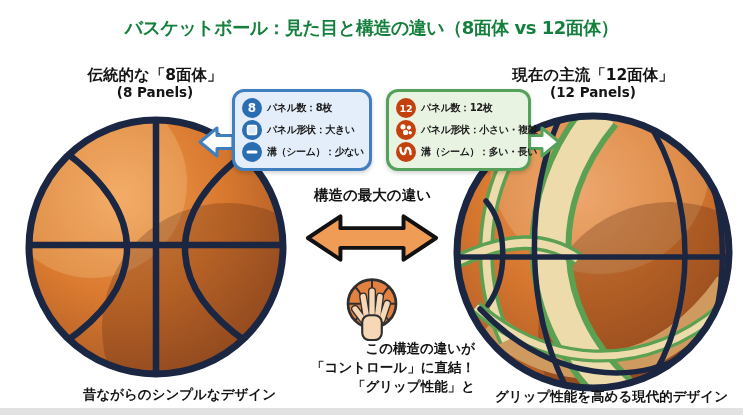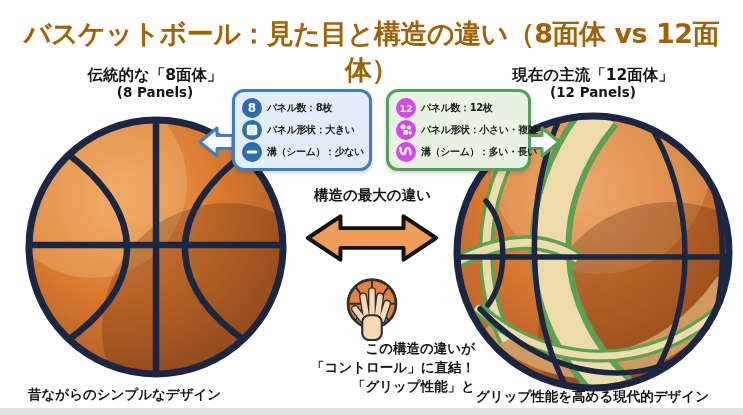--- a/index.html
+++ b/index.html
@@ -4,51 +4,51 @@
 <style>
   html,body{margin:0;padding:0;background:#888;}
   *{box-sizing:border-box;}
   .stage{
     position:relative;width:743px;height:415px;background:#ffffff;overflow:hidden;
     font-family:"DejaVu Sans",sans-serif;color:#141414;margin:0 auto;
   }
   .abs{position:absolute;}
   .page-title{
     left:0;top:16px;width:743px;text-align:center;
-    font-size:27px;font-weight:bold;letter-spacing:-0.5px;color:#a16207;
+    font-size:18px;font-weight:bold;letter-spacing:-0.5px;color:#15803d;
   }
   .ball-heading{font-size:15.5px;font-weight:bold;text-align:center;line-height:18px;}
   .ball-subheading{font-size:13.5px;font-weight:bold;text-align:center;line-height:17px;}
   .heading-block-left{left:35px;top:66px;width:240px;}
   .heading-block-right{left:468px;top:66px;width:250px;}
   .ball-left{left:22px;top:113px;width:268px;height:268px;z-index:1;}
   .ball-right{left:450px;top:109px;width:286px;height:286px;z-index:1;}
   .callout{
     z-index:3;height:82px;border-radius:12px;padding:5px 5px 5px 7px;
     display:flex;flex-direction:column;justify-content:space-between;
     box-shadow:0 2px 4px rgba(0,0,0,0.18);
   }
   .callout-blue{left:232px;top:89px;width:140px;background:#e4eefa;border:3px solid #3f7fbf;}
   .callout-green{left:386px;top:89px;width:145px;background:#e8f3e2;border:3px solid #55a05b;}
   .callout-row{display:flex;align-items:center;gap:5px;height:22px;}
   .row-badge{
     width:20px;height:20px;min-width:20px;border-radius:50%;color:#fff;
     display:flex;align-items:center;justify-content:center;font-weight:bold;
   }
   .badge-blue{background:#2a6db2;}
-  .badge-green{background:#d946ef;}
+  .badge-green{background:#c2410c;}
   .row-label{font-size:10px;font-weight:bold;white-space:nowrap;letter-spacing:-0.4px;color:#1b1b1b;}
   .pointer{z-index:2;width:38px;height:38px;}
   .pointer-left{left:197px;top:123px;}
   .pointer-right{left:524px;top:123px;}
   .comparison-label{left:295px;top:186px;width:155px;text-align:center;font-size:14.5px;font-weight:bold;z-index:2;}
   .double-arrow{left:303px;top:209px;width:138px;height:58px;z-index:2;}
   .hand-icon{left:343px;top:277px;width:58px;height:64px;z-index:2;}
   .conclusion{left:270px;top:339px;width:205px;text-align:right;font-size:13.5px;font-weight:bold;line-height:19px;z-index:2;}
-  .caption{font-size:13.5px;font-weight:bold;text-align:left;z-index:2;}
+  .caption{font-size:13.5px;font-weight:bold;text-align:right;z-index:2;}
   .caption-left{left:28px;top:386px;width:248px;}
   .caption-right{left:476px;top:388px;width:252px;}
   .bottom-strip{left:0;bottom:0;width:743px;height:7px;background:#e2e2e2;z-index:4;}
 </style>
 </head>
 <body>
 
 <div class="stage">
 
   <div class="abs page-title">バスケットボール：見た目と構造の違い（8面体 vs 12面体）</div>

